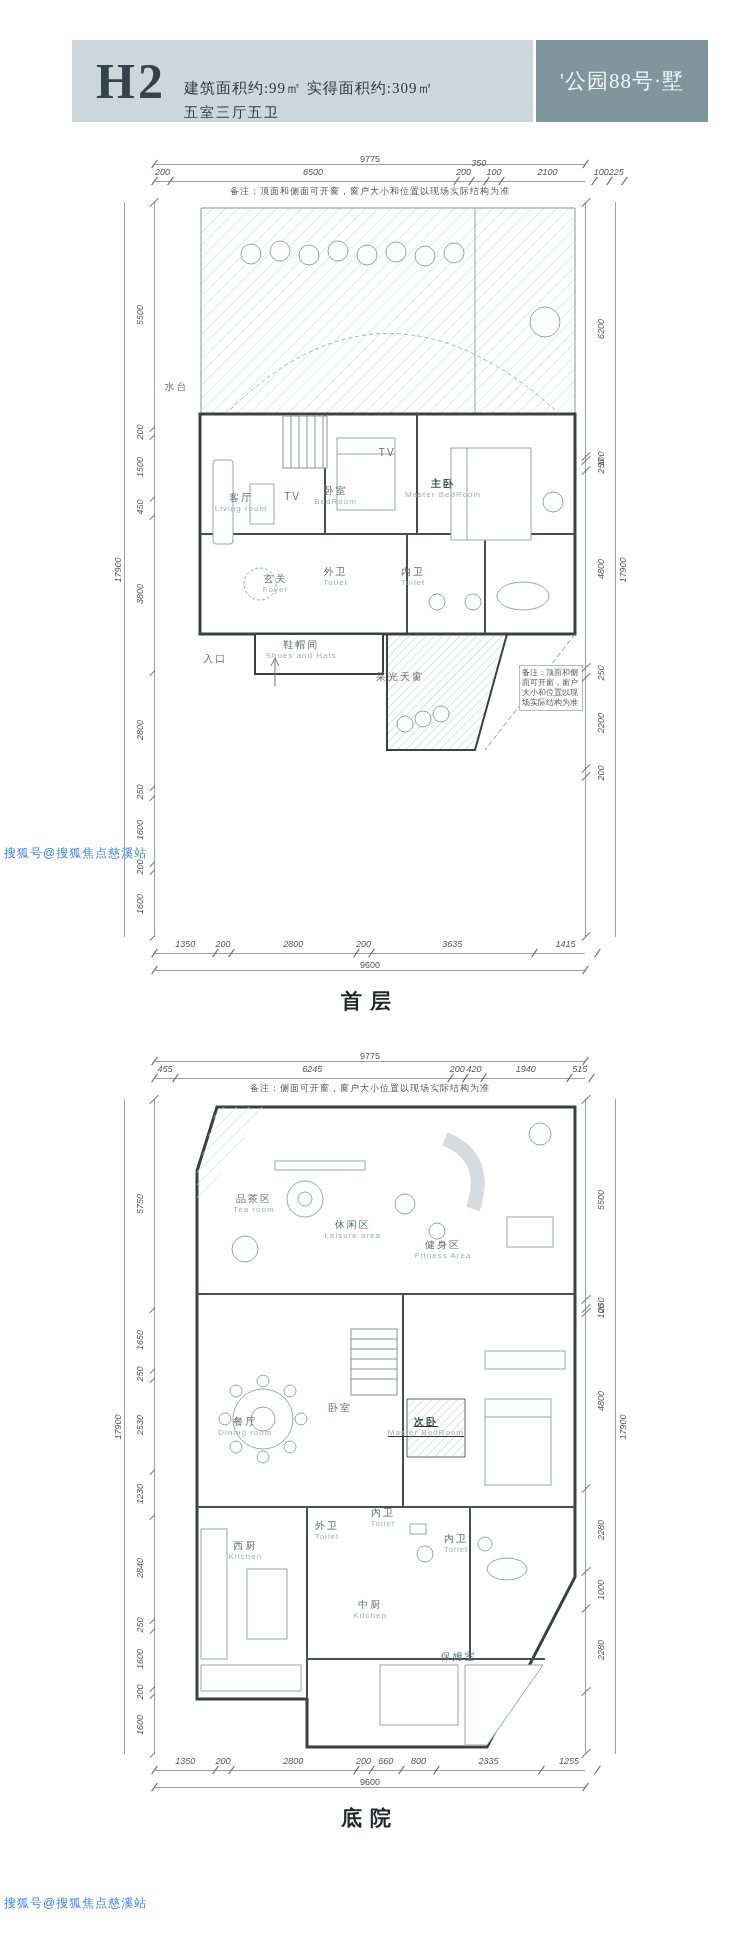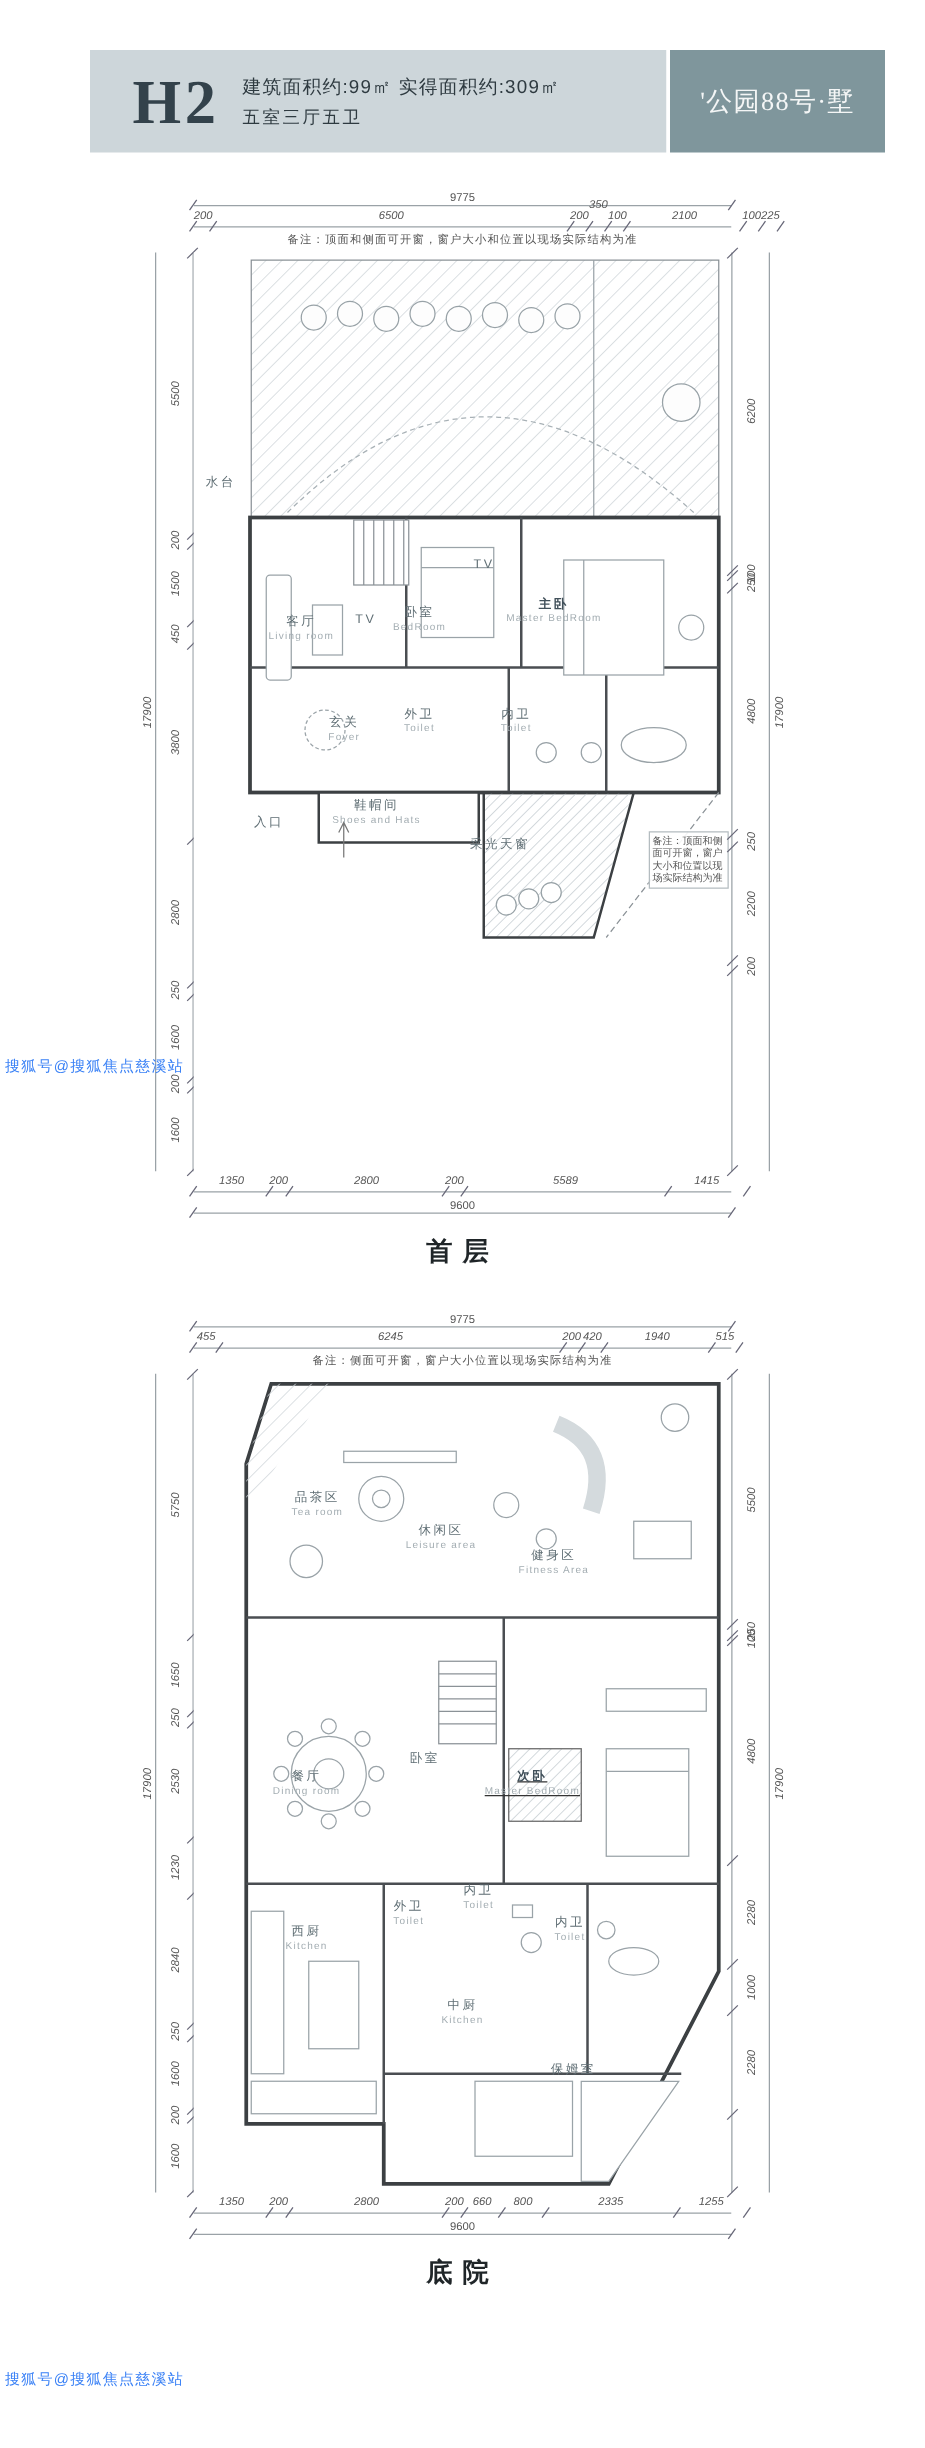--- a/index.html
+++ b/index.html
@@ -1,23 +1,23 @@
 <!DOCTYPE html>
 <html style="--band: #cdd6da; --badge: #7f969c; --accent: #33424b;"><head>
 <meta charset="utf-8">
 <style>
   html,body{margin:0;padding:0;background:#fff;}
   #page{position:relative;width:740px;height:1958px;background:#fff;overflow:hidden;
         font-family:"Liberation Sans",sans-serif;color:#333;}
   
   .header{display:flex;margin:40px 32px 0 72px;height:82px;}
-  .band{flex:1;background:var(--band,#cdd6da);display:flex;align-items:center;padding-left:10px;}
+  .band{flex:1;background:var(--band,#cdd6da);display:flex;align-items:flex-end;}
   .unit{font-family:"Liberation Serif",serif;font-size:50px;font-weight:bold;
         color:var(--accent,#33424b);letter-spacing:3px;padding:0 18px 0 24px;line-height:82px;}
-  .hinfo{display:flex;flex-direction:column;justify-content:center;gap:6px;}
+  .hinfo{display:flex;flex-direction:column;justify-content:center;gap:6px;font-family:Liberation Serif, serif;}
   .hline1{font-size:15px;color:#2e3a40;letter-spacing:1px;}
   .hline2{font-size:14px;color:#2e3a40;letter-spacing:2px;}
   .badge{width:172px;margin-left:3px;background:var(--badge,#7f969c);display:flex;
          align-items:center;justify-content:center;}
   .badge span{font-family:"Liberation Serif",serif;font-size:21px;color:#f4f6f6;letter-spacing:1px;}
   
   .plan{width:518px;margin:0 auto;display:grid;
         grid-template-columns:14px 30px 430px 30px 14px;}
   .t-total{grid-column:3;grid-row:1;}
   .t-segs {grid-column:3;grid-row:2;}
@@ -313,21 +313,21 @@
           <i class="seg" style="flex-basis: 2.08333%;">
             <b>200</b>
           </i>
           <i class="seg" style="flex-basis: 29.1667%;">
             <b>2800</b>
           </i>
           <i class="seg" style="flex-basis: 2.08333%;">
             <b>200</b>
           </i>
           <i class="seg" style="flex-basis: 37.8646%;">
-            <b>5589</b>
+            <b>3635</b>
           </i>
           <i class="seg" style="flex-basis: 14.7396%;">
             <b>1415</b>
           </i>
         </div>
       <div class="htotal b-total"><b>9600</b></div>
     </div>
     <div class="plan-title">首层</div>
   </section>
 

